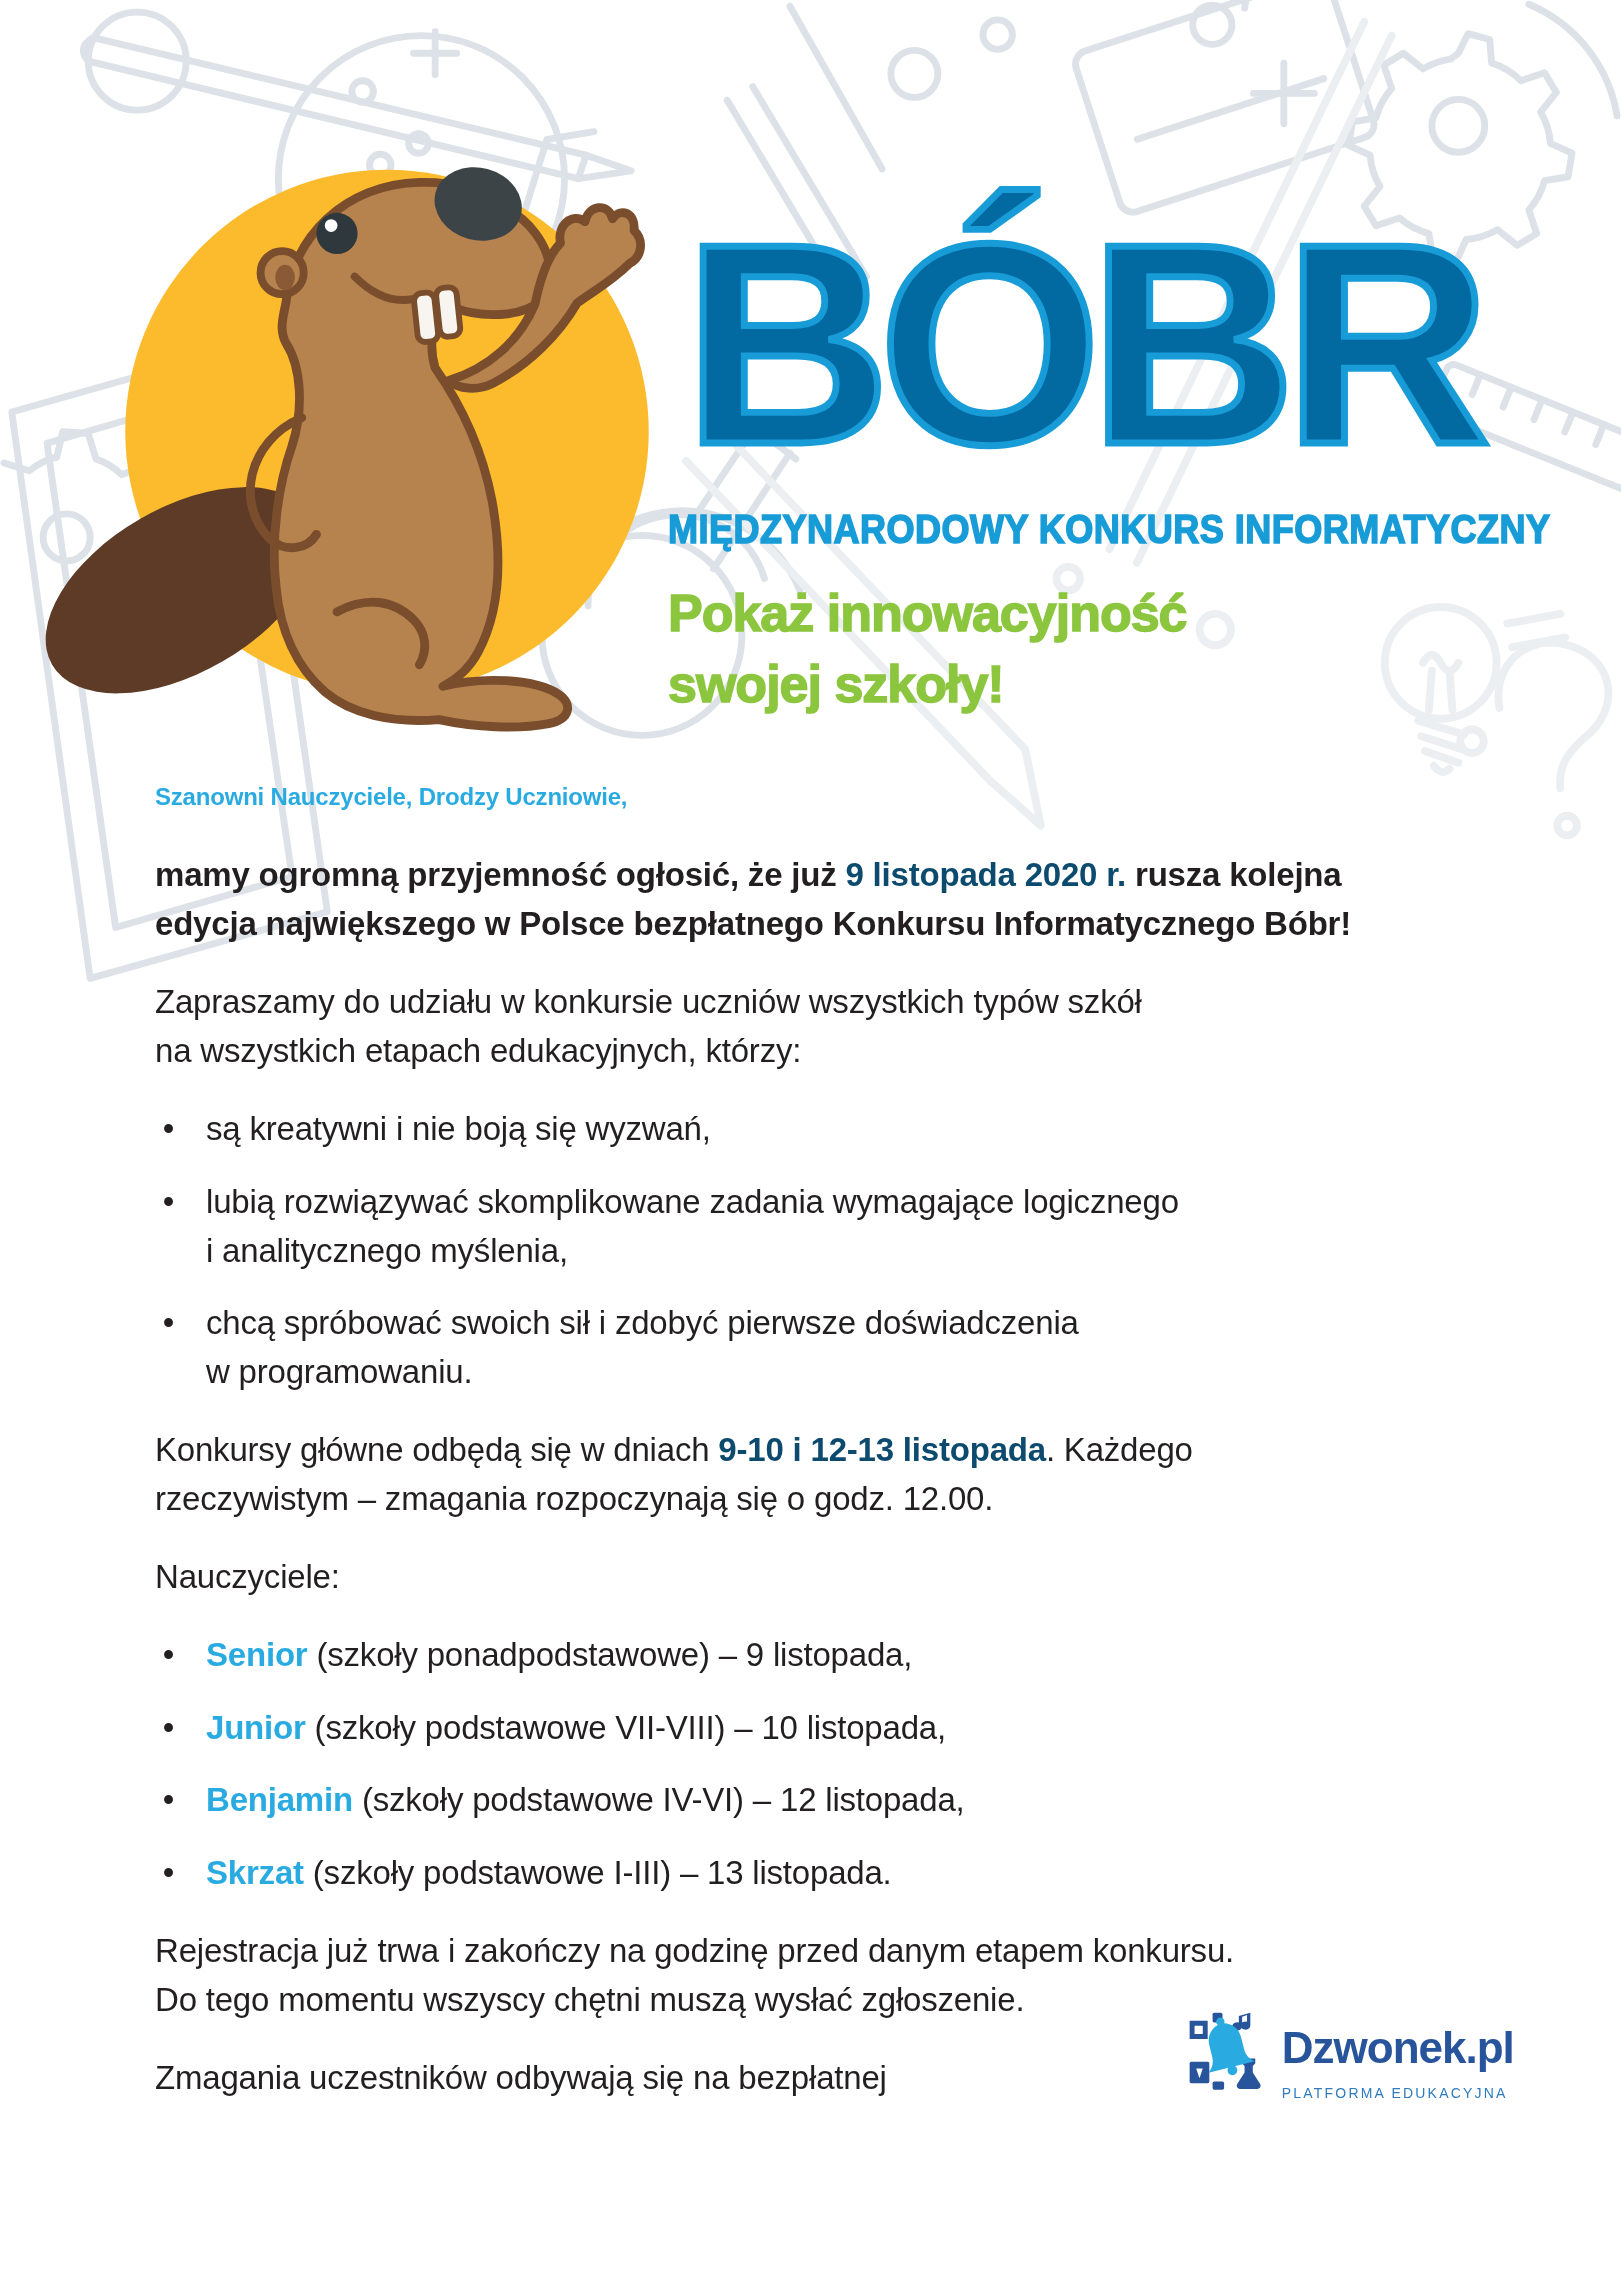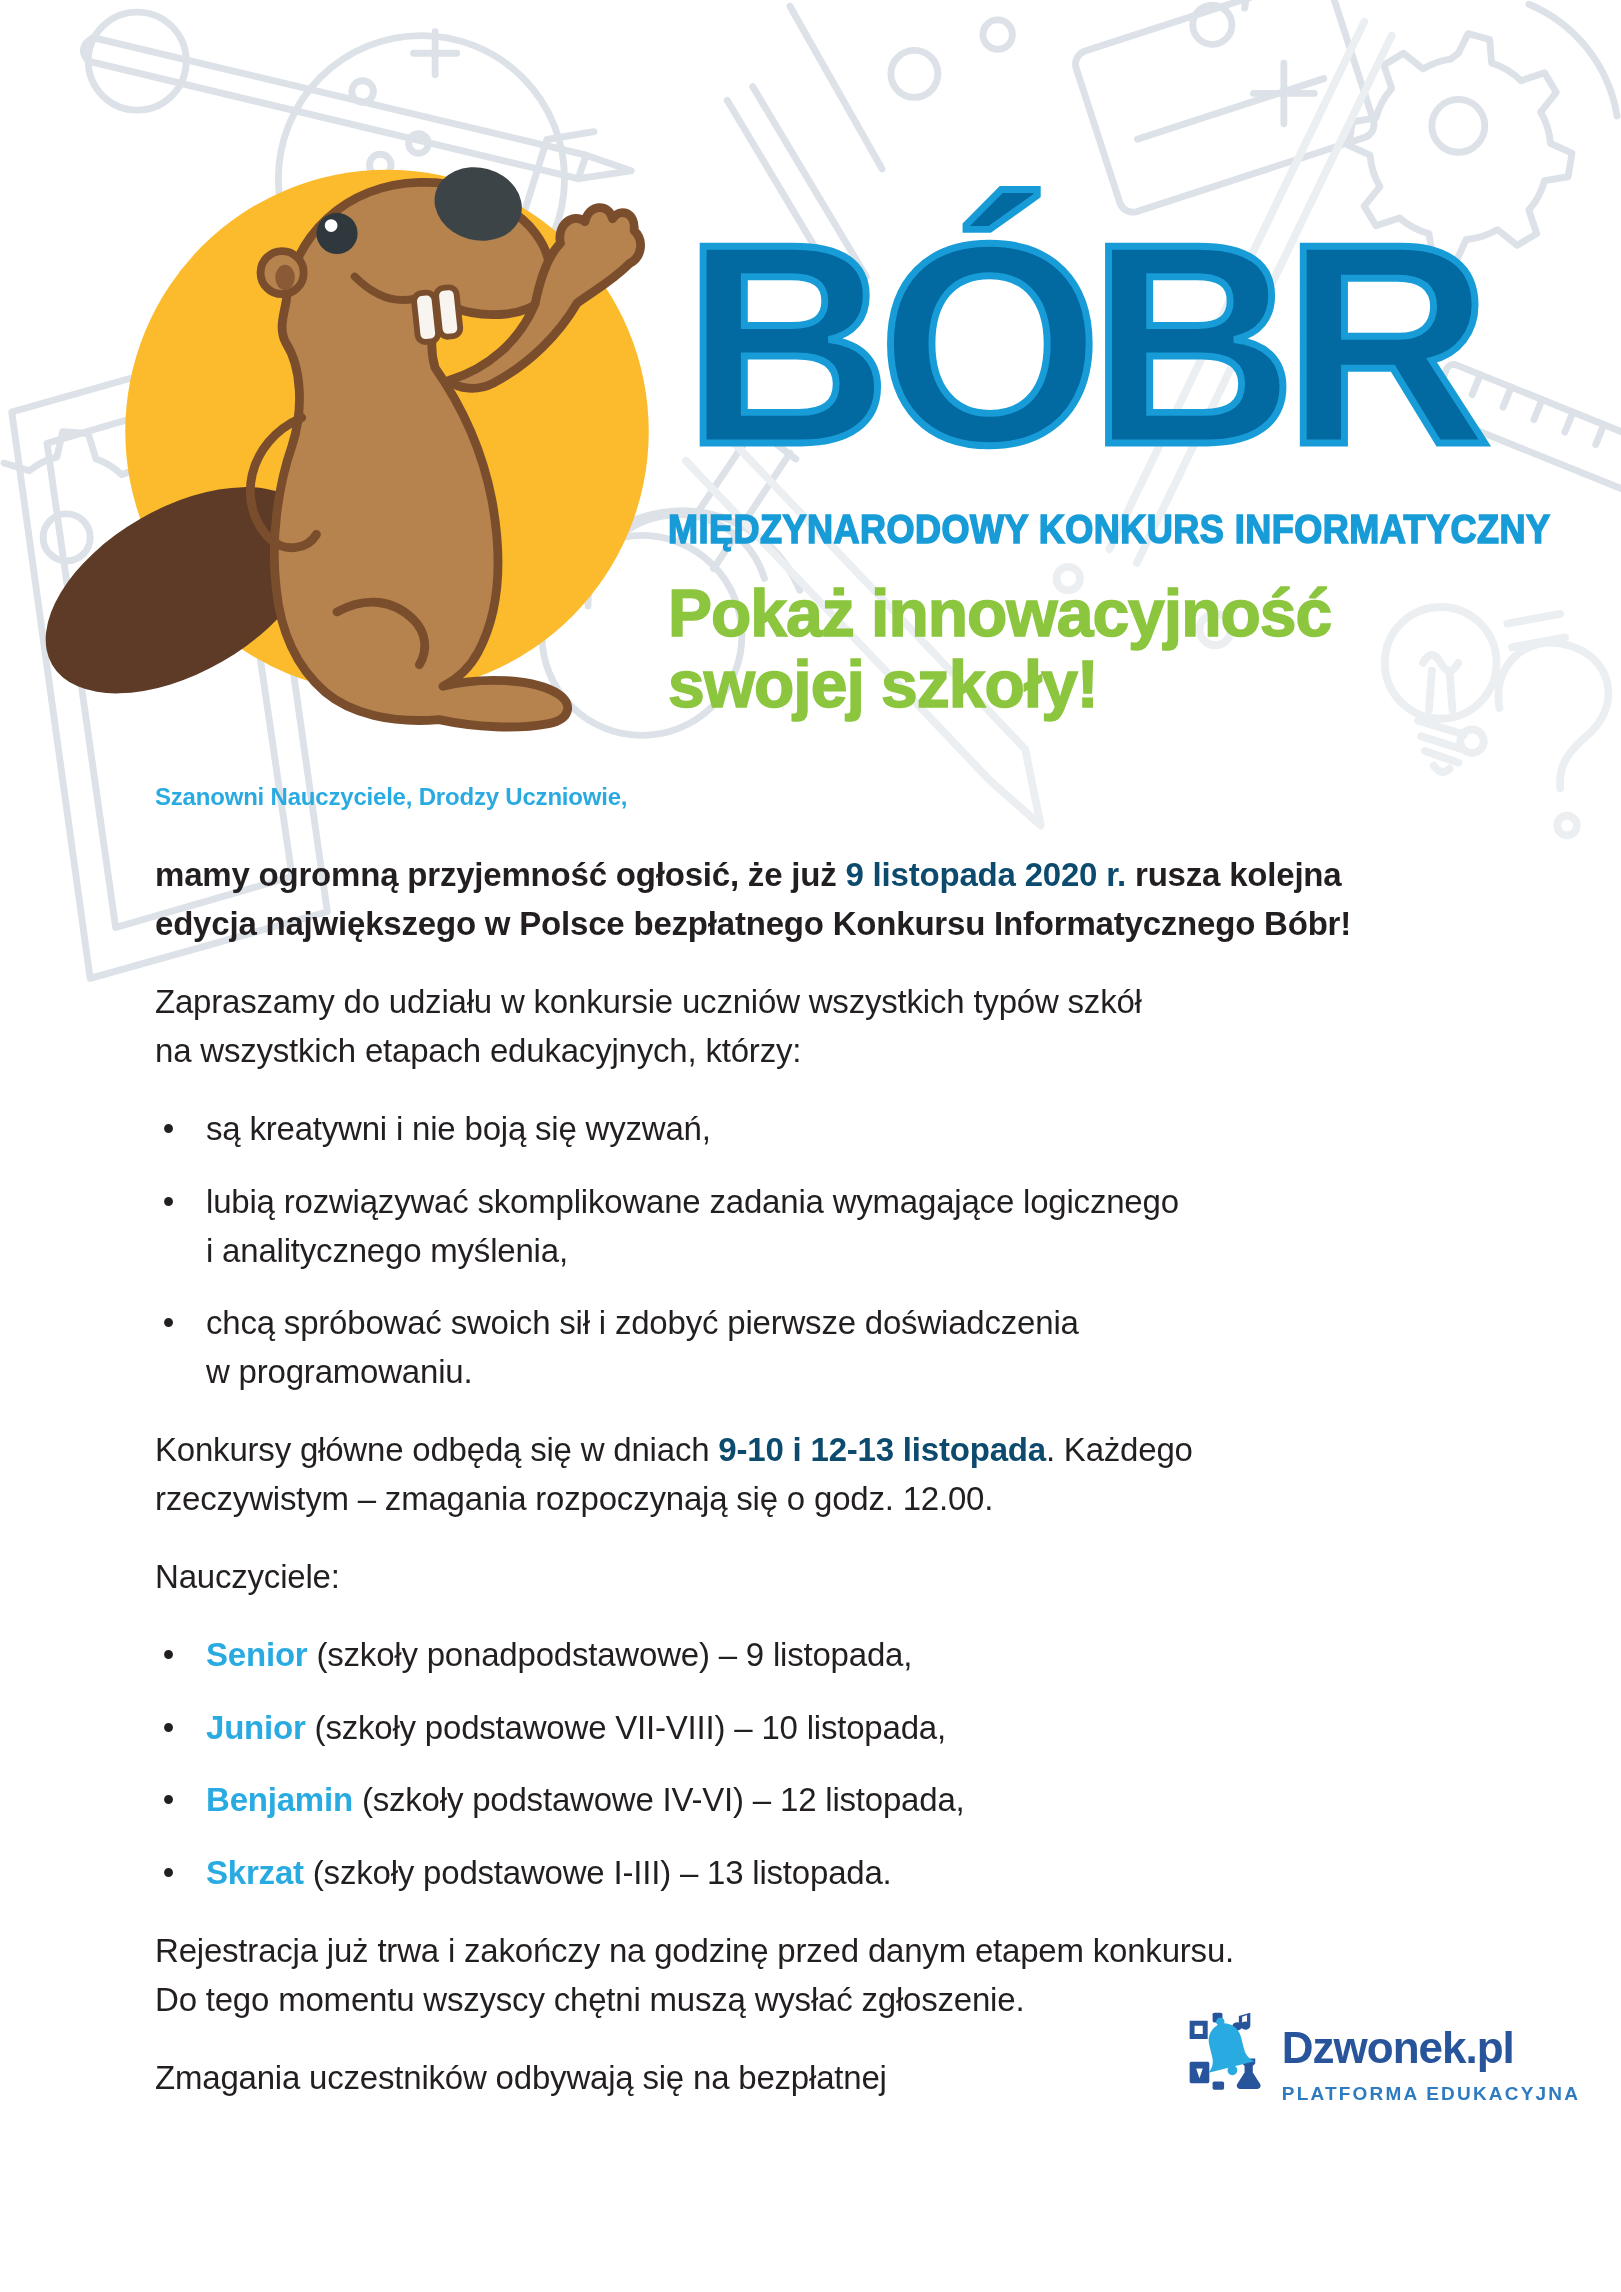--- a/index.html
+++ b/index.html
@@ -16,21 +16,21 @@
   .brand-title{
     margin:16px;font-size:286px;line-height:294px;font-weight:700;color:#0369a1;
     letter-spacing:-11.8px;-webkit-text-stroke:6.9px #189CD8;
   }
   .brand-subtitle{
     display:block;margin-top:3.9px;font-size:41px;line-height:45px;font-weight:700;color:#189CD8;
     white-space:nowrap;transform:scaleX(0.88);transform-origin:left center;
     -webkit-text-stroke:1.6px #189CD8;letter-spacing:0.5px;
   }
   .brand-tagline{
-    margin-top:25.5px;font-size:66px;line-height:71px;font-weight:700;color:#8CC63F;
+    margin-top:25.5px;font-size:52px;line-height:71px;font-weight:700;color:#8CC63F;
     letter-spacing:-1px;-webkit-text-stroke:1.5px #8CC63F;
   }
   .brand-tagline .ln{display:block;white-space:nowrap;}
   
   .content{
     position:absolute;left:155px;top:772px;width:1343px;z-index:3;
     font-size:33px;line-height:49px;letter-spacing:-0.2px;
   }
   .content p{margin:0 0 29px 0;}
   .content ul{list-style:none;margin:0 0 29px 0;padding:0;}
@@ -40,21 +40,21 @@
   .ln:empty{display:none;}
   .greeting{color:#29ABE2;font-weight:700;font-size:24px;}
   .bold{font-weight:700;}
   .blue{color:#0c4a6e;}
   .group-name{color:#29ABE2;font-weight:700;}
   .link{color:#29ABE2;font-weight:700;text-decoration:none;}
   
   .logo{position:absolute;left:1188px;top:2005px;width:323px;height:94px;display:flex;align-items:center;z-index:3;cursor:pointer;}
   .logo-icon{width:82px;height:82px;flex:0 0 82px;margin-right:11.8px;}
   .logo-name{font-size:44px;line-height:45px;font-weight:700;color:#27549B;letter-spacing:-1px;margin-top:24px;}
-  .logo-tagline{font-size:19px;line-height:19.6px;font-weight:700;color:#2E7BC0;letter-spacing:2.2px;margin-top:14px;white-space:nowrap;}
+  .logo-tagline{font-size:14px;line-height:19.6px;font-weight:400;color:#2E7BC0;letter-spacing:2.2px;margin-top:14px;white-space:nowrap;}
 </style>
 </head>
 <body>
 
 <svg class="doodles" viewBox="0 0 1654 2339" fill="none" xmlns="http://www.w3.org/2000/svg">
   <g stroke="#DCE2E8" stroke-width="7" stroke-linecap="round" stroke-linejoin="round" fill="none">
 
     <circle cx="140" cy="62" r="50"></circle>
     <circle cx="430" cy="182" r="146"></circle>
     <path d="M 470 250 A 80 80 0 0 1 360 240"></path>

